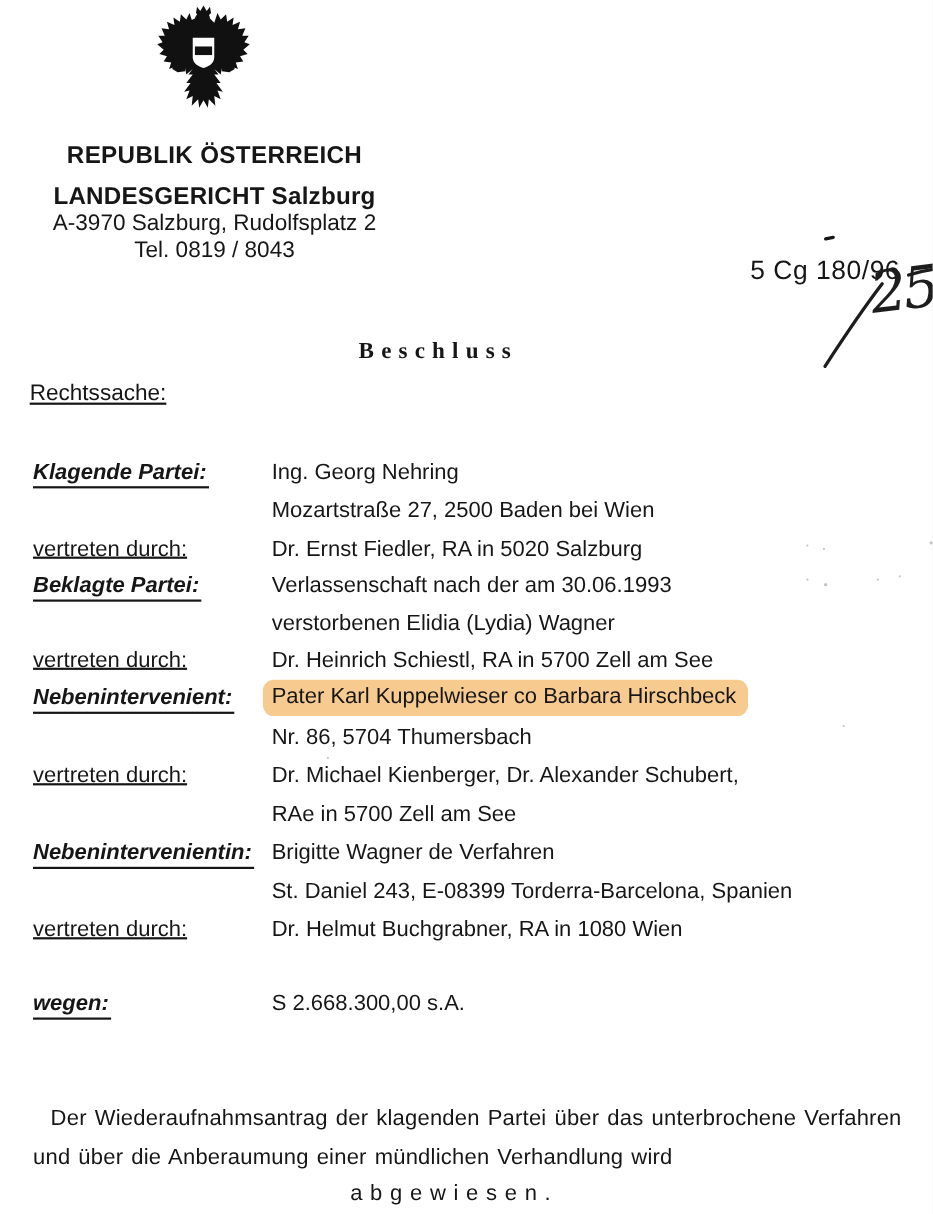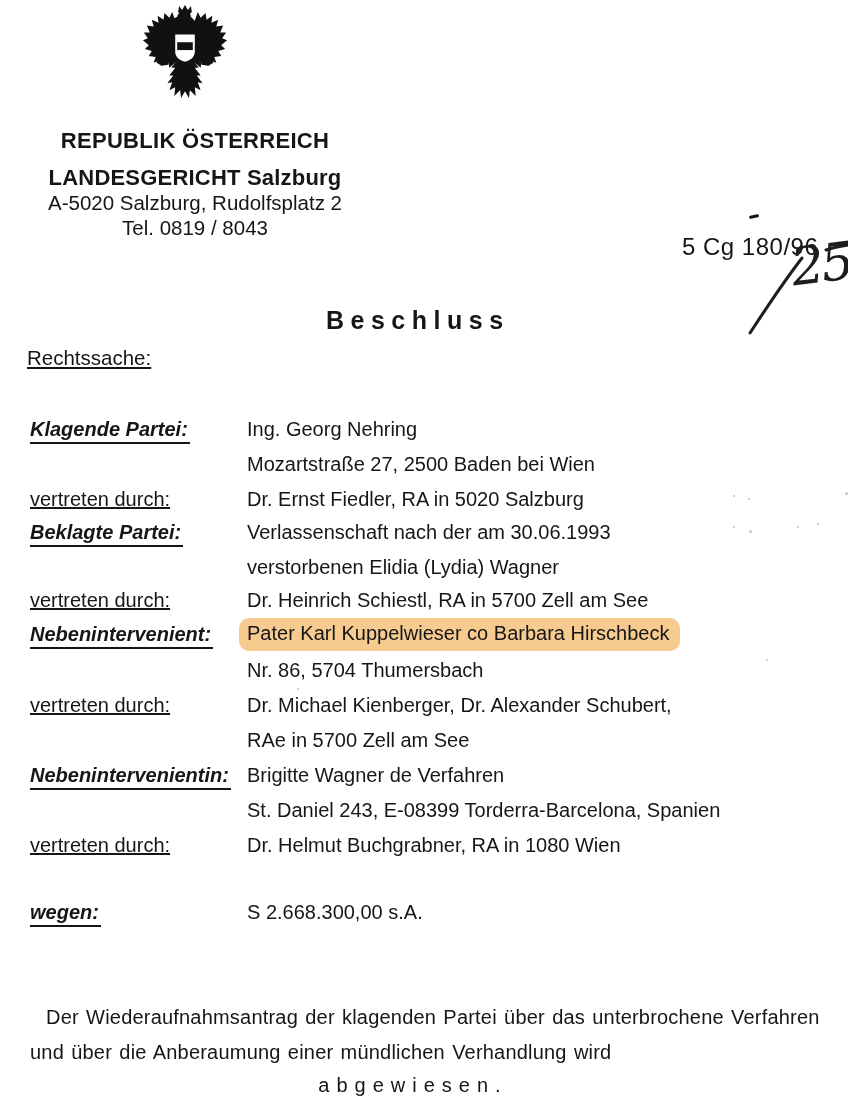--- a/index.html
+++ b/index.html
@@ -19,21 +19,21 @@
   
   .case-number{left:682px;top:233px;font-size:24px;letter-spacing:.5px;}
   .tiny-dash{left:749px;top:215px;width:10px;height:3px;background:#161616;border-radius:2px;transform:rotate(-12deg);}
   .hand-svg{left:695px;top:225px;width:160px;height:195px;}
   .hand-num{
     left:791px;top:238px;font-family:"DejaVu Serif",serif;font-style:italic;
     font-size:52px;font-weight:400;color:#1d1d1d;letter-spacing:-3px;
     transform:rotate(-7deg);line-height:1;
   }
   
-  .doc-title{left:326px;top:306px;font-size:25px;font-weight:bold;letter-spacing:6.5px;}
+  .doc-title{left:326px;top:306px;font-size:21px;font-weight:bold;letter-spacing:6.5px;font-family:Liberation Serif, serif;}
   .matter-label{left:27px;top:346px;font-size:20.5px;text-decoration:underline;}
   
   .trow{left:0;width:848px;height:30px;font-size:20px;line-height:23px;padding-left:18px;}
   .lbl{position:absolute;left:30px;white-space:nowrap;}
   .lbl-party{font-weight:bold;font-style:italic;border-bottom:2px solid #161616;padding-bottom:1px;padding-right:2px;}
   .lbl-plain{font-weight:normal;text-decoration:underline;}
   .val{position:absolute;left:247px;white-space:nowrap;}
   .val-hl{
     left:239px;top:-5px;background:#f7ca90;border-radius:10px;
     padding:4px 11px 6px 8px;
@@ -71,21 +71,21 @@
         <path d="M38,14 C36,15 34,16 33,17 C35,19 38,19 40,20 L40,26 L52,26 L52,14 C52,10 49,8 46,8 C42,8 39,10 38,14 Z"></path>
       </g>
 
       <path d="M36,32 L56,32 L56,50 C56,56 50,59 46,60 C42,59 36,56 36,50 Z" fill="#ffffff"></path>
       <rect x="38" y="40" width="16" height="8" fill="#111111"></rect>
     </svg>
   </div>
 
   <div class="abs hdr-block hdr-republic">REPUBLIK ÖSTERREICH</div>
   <div class="abs hdr-block hdr-court">LANDESGERICHT Salzburg</div>
-  <div class="abs hdr-block hdr-address">A-5020 Salzburg, Rudolfsplatz 2</div>
+  <div class="abs hdr-block hdr-address">A-3970 Salzburg, Rudolfsplatz 2</div>
   <div class="abs hdr-block hdr-phone">Tel. 0819 / 8043</div>
 
   <div class="abs tiny-dash"></div>
   <div class="abs case-number">5 Cg 180/96</div>
   <div class="abs hand-svg">
     <svg viewBox="0 0 160 195" width="160" height="195" xmlns="http://www.w3.org/2000/svg">
       <path d="M55,108 C70,85 90,55 107,33" stroke="#1d1d1d" stroke-width="3" fill="none" stroke-linecap="round"></path>
       <path d="M131,25 C140,22 150,20 160,19" stroke="#1d1d1d" stroke-width="3" fill="none" stroke-linecap="round"></path>
     </svg>
   </div>

